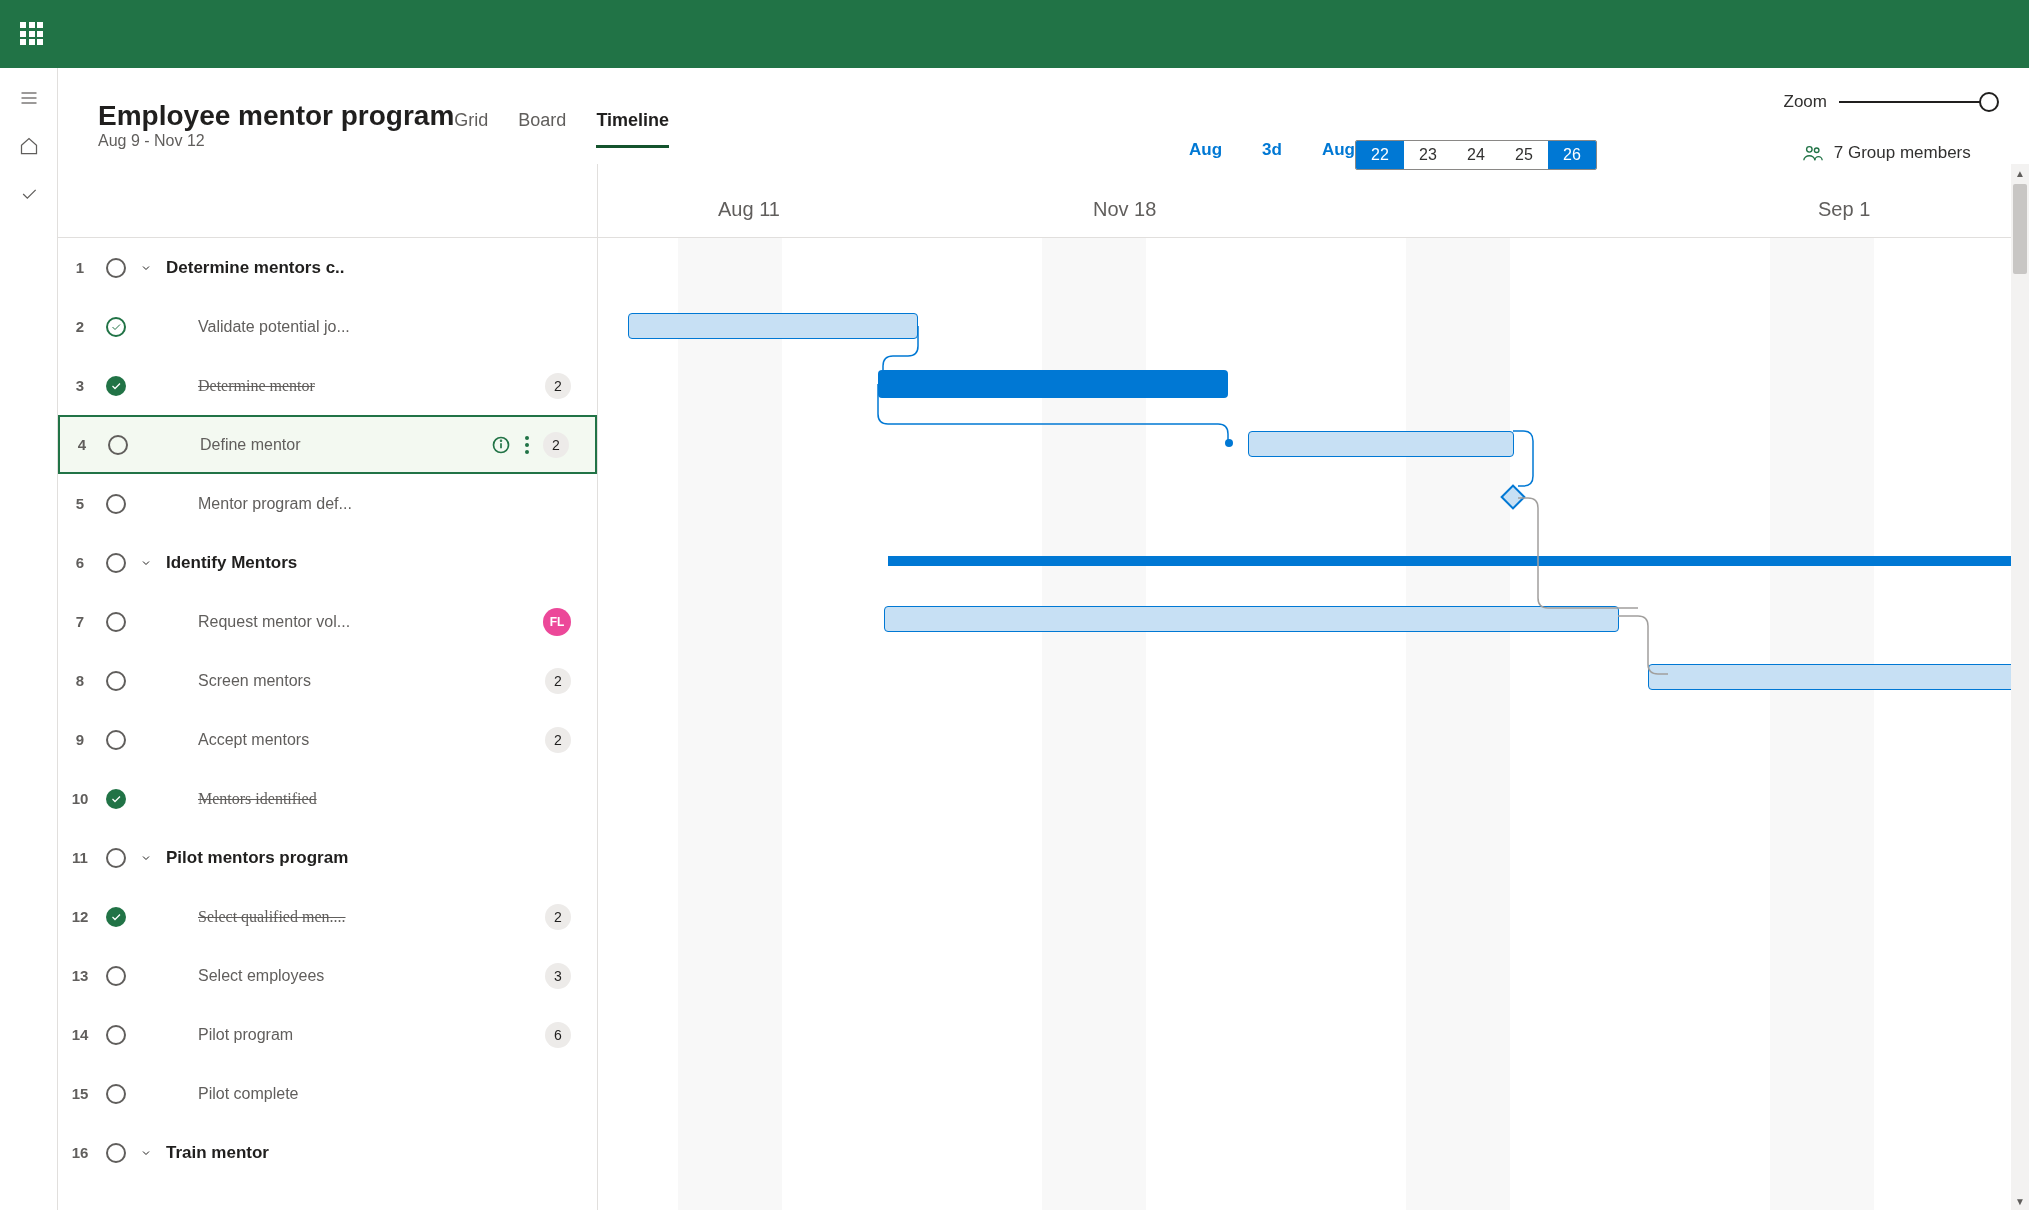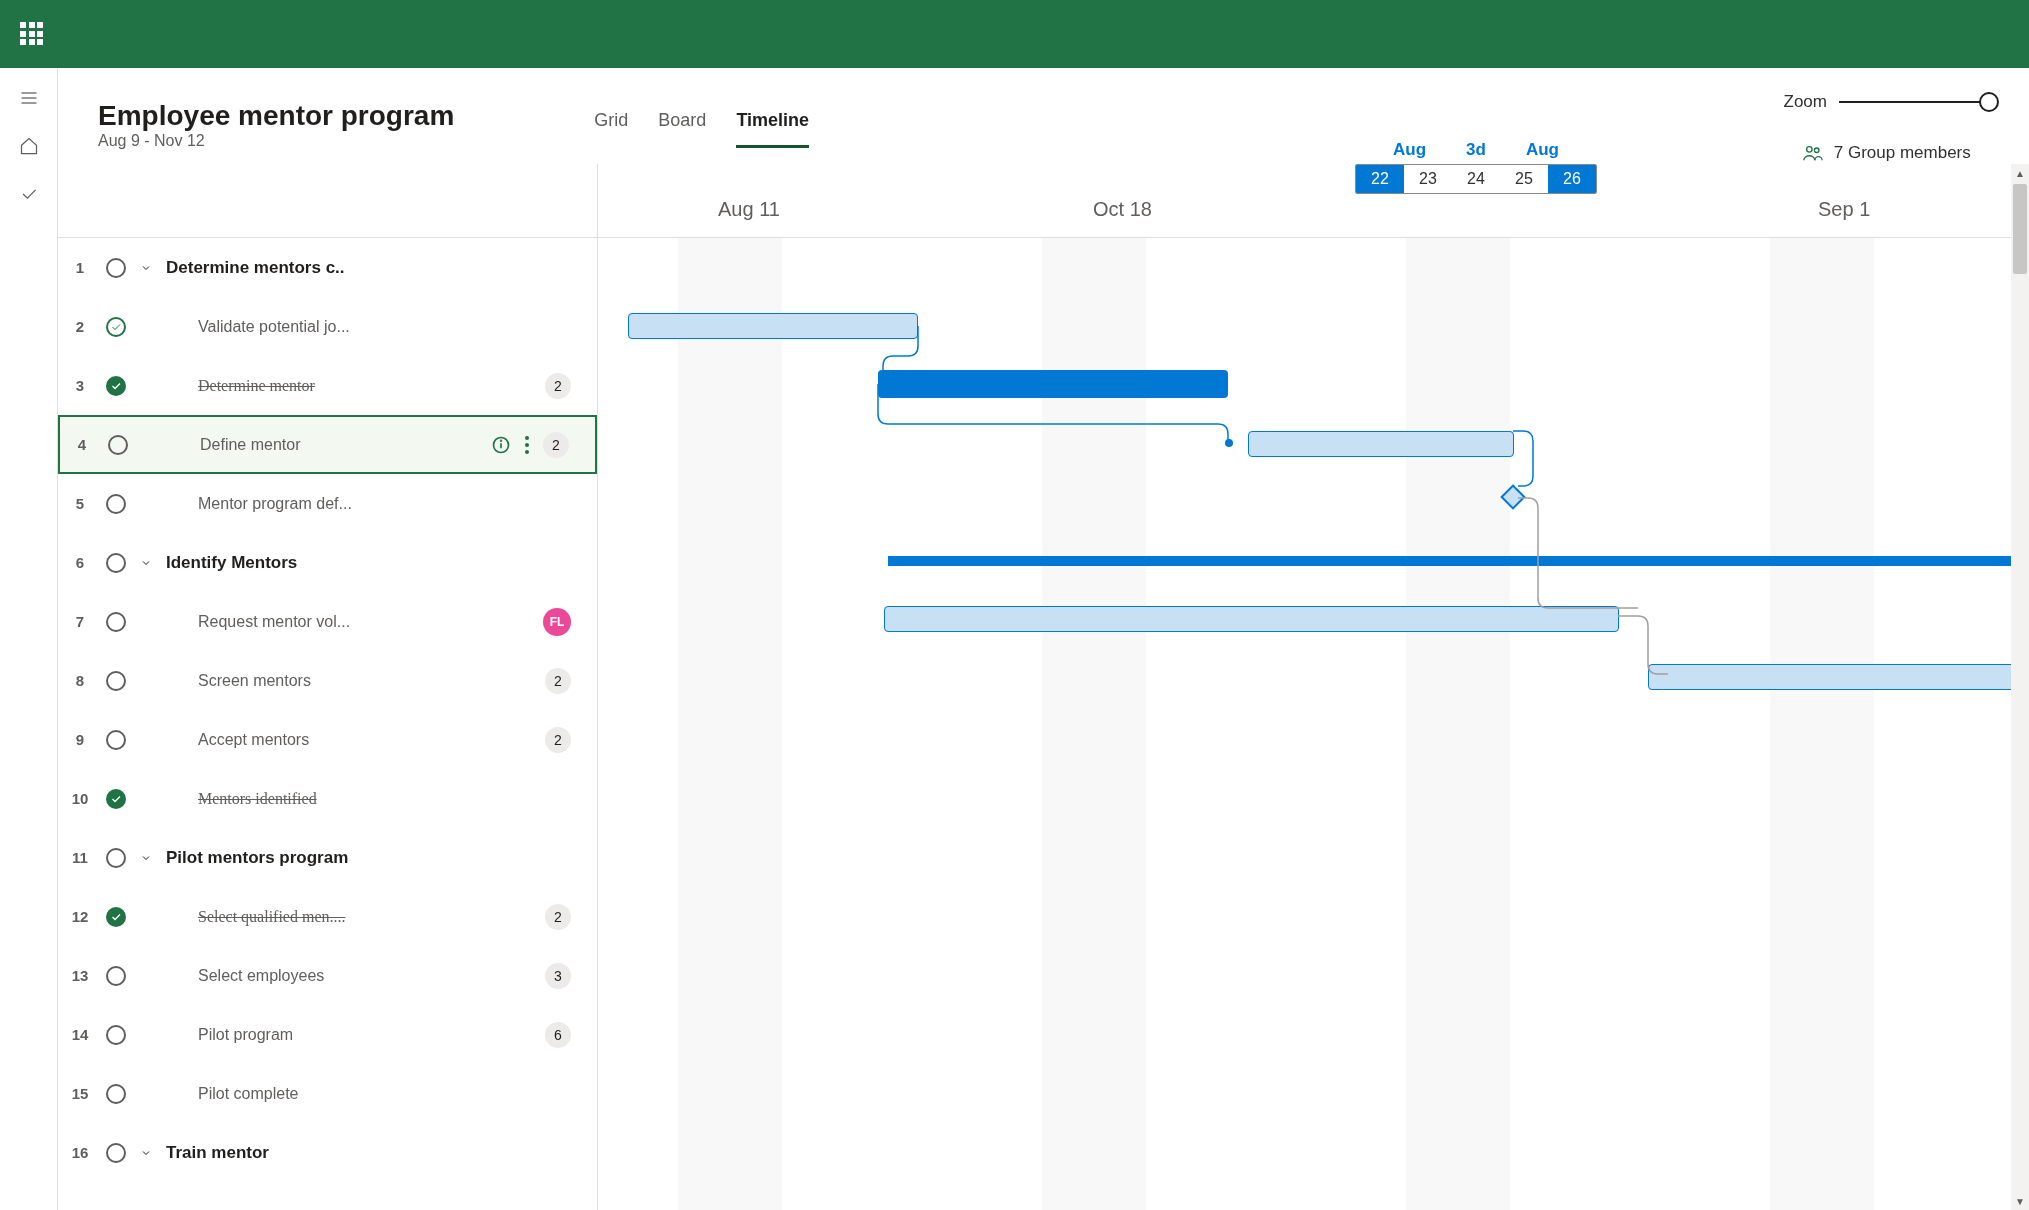--- a/index.html
+++ b/index.html
@@ -16,32 +16,32 @@
 .rail-btn { width: 48px; height: 40px; display: flex; align-items: center; justify-content: center; cursor: pointer; color: #605e5c; }
 .rail-btn svg { width: 20px; height: 20px; stroke: currentColor; fill: none; stroke-width: 1.5; }
 
 .main { flex: 1; display: flex; flex-direction: column; overflow: hidden; }
 
 .header { display: flex; align-items: center; padding: 18px 40px 0 40px; position: relative; flex-shrink: 0; height: 96px; }
 .title-block { flex-shrink: 0; }
 .title { font-size: 28px; font-weight: 700; color: #201f1e; }
 .subtitle { font-size: 16px; color: #605e5c; }
 
-.view-tabs { display: flex; gap: 30px; margin-left: 140px; align-items: flex-start; padding-top: 8px; }
+.view-tabs { display: flex; gap: 30px; align-items: flex-start; padding-top: 8px; }
 .vtab { font-size: 18px; color: #605e5c; cursor: pointer; padding-bottom: 14px; }
 .vtab.active { color: #201f1e; font-weight: 600; border-bottom: 3px solid #14532d; }
 
 .right-tools { margin-left: auto; display: flex; align-items: center; gap: 30px; padding-top: 6px; flex-direction: column; }
 .zoom { display: flex; align-items: center; gap: 12px; font-size: 17px; }
 .zoom-track { width: 150px; height: 2px; background: #201f1e; position: relative; }
 .zoom-handle { position: absolute; right: -10px; top: -9px; width: 20px; height: 20px; border-radius: 50%; border: 2px solid #201f1e; background: #fff; }
 .members { display: flex; align-items: center; gap: 10px; font-size: 17px; cursor: pointer; }
 .members svg { width: 22px; height: 22px; stroke: #217346; fill: none; stroke-width: 1.5; }
 
-.date-picker-float { position: absolute; right: 432px; top: 72px; display: flex; flex-direction: column; align-items: center; z-index: 3; }
+.date-picker-float { position: absolute; right: 432px; top: 72px; display: flex; flex-direction: row; z-index: 3; }
 .date-picker-top { display: flex; gap: 40px; font-size: 17px; color: #0078d4; font-weight: 600; margin-bottom: 4px; }
 .date-picker-days { display: flex; border: 1px solid #8a8886; border-radius: 2px; overflow: hidden; }
 .dp-day { width: 48px; height: 28px; display: flex; align-items: center; justify-content: center; font-size: 16px; background: #fff; cursor: pointer; }
 .dp-day.sel { background: #0078d4; color: #fff; }
 
 .content { flex: 1; display: flex; overflow: hidden; position: relative; }
 
 .task-col { width: 540px; border-right: 1px solid #e1dfdd; overflow-y: auto; flex-shrink: 0; display: flex; flex-direction: column; }
 .date-header-row { height: 74px; border-bottom: 1px solid #e1dfdd; flex-shrink: 0; }
 
@@ -356,21 +356,21 @@
                 </div>
                 <div class="task-name bold">Train mentor</div>
                 <div class="row-right"></div>
               </div>
             </div>
         </div>
 
         <div class="gantt-col">
           <div class="gantt-header">
             <div class="gantt-date" style="left:120px;">Aug 11</div>
-            <div class="gantt-date" style="left:495px;">Oct 18</div>
+            <div class="gantt-date" style="left:495px;">Nov 18</div>
             <div class="gantt-date" style="left:1220px;">Sep  1</div>
           </div>
           <div class="gantt-body">
             <div class="col-shade" style="left:80px; width:52px;"></div>
             <div class="col-shade" style="left:132px; width:52px;"></div>
             <div class="col-shade" style="left:444px; width:52px;"></div>
             <div class="col-shade" style="left:496px; width:52px;"></div>
             <div class="col-shade" style="left:808px; width:52px;"></div>
             <div class="col-shade" style="left:860px; width:52px;"></div>
             <div class="col-shade" style="left:1172px; width:52px;"></div>

